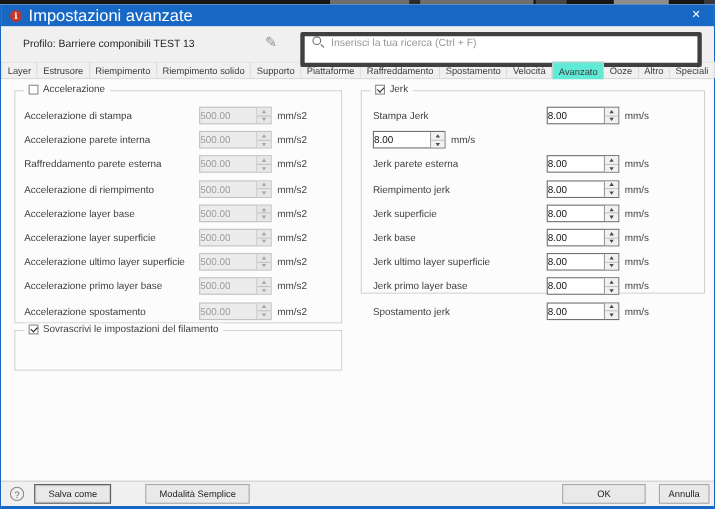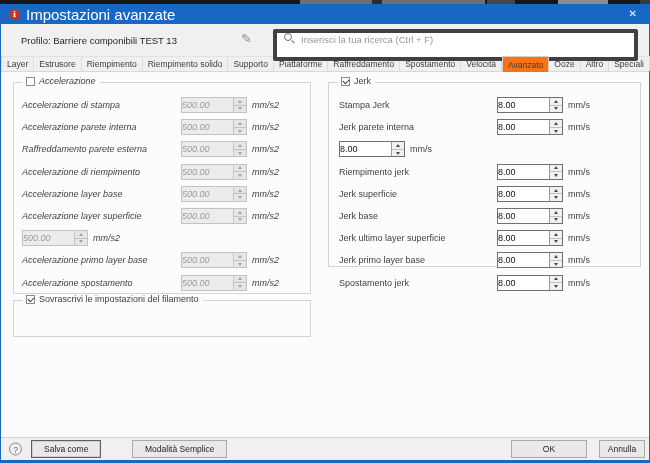--- a/index.html
+++ b/index.html
@@ -31,25 +31,25 @@
   .mag::before{content:"";position:absolute;left:0;top:0;width:6px;height:6px;border:1.3px solid #6f6f6f;border-radius:50%;}
   .mag::after{content:"";position:absolute;left:7.6px;top:7.2px;width:4px;height:1.4px;background:#6f6f6f;
     transform:rotate(45deg);transform-origin:0 0;}
   .search input{flex:1;border:none;outline:none;background:transparent;font:inherit;font-size:9.5px;color:#333;}
   .search input::placeholder{color:#979797;}
   
   .tabs{display:flex;align-items:flex-end;height:16px;background:#f0f0f0;border-top:1px solid #e2e2e2;border-bottom:1px solid #d8d8d8;}
   .tab{height:15px;display:flex;align-items:center;padding:0 5px;font-size:8.5px;color:#3c3c3c;
     border-right:1px solid #dcdcdc;white-space:nowrap;}
   .tab:first-child{border-left:1px solid #dcdcdc;}
-  .tab.sel{height:16px;margin-bottom:-1px;background:#f97316;border:1px solid #d0d0d0;border-bottom:none;position:relative;z-index:2;}
+  .tab.sel{height:16px;margin-bottom:-1px;background:#5eead4;border:1px solid #d0d0d0;border-bottom:none;position:relative;z-index:2;}
   
   .content{position:relative;height:365px;background:#fcfcfc;}
   .group{position:absolute;border:1px solid #d4d4d4;}
-  .g-accel{left:12px;top:10px;width:298px;height:212px;font-style:italic;}
+  .g-accel{left:12px;top:10px;width:298px;height:212px;}
   .g-jerk{left:327px;top:10px;width:313px;height:185px;}
   .g-ovr{left:12px;top:228px;width:298px;height:37px;}
   .ghead{position:absolute;top:-7px;left:8px;background:#fcfcfc;padding:0 4px;display:flex;align-items:center;gap:4px;color:#3f3f3f;}
   .cb{width:9px;height:9px;border:1px solid #8a8a8a;background:#fff;position:relative;display:inline-block;flex:0 0 auto;}
   .cb.on::after{content:"";position:absolute;left:1px;top:1.6px;width:4.6px;height:2.6px;
     border-left:1.3px solid #2b2b2b;border-bottom:1.3px solid #2b2b2b;transform:rotate(-45deg);}
   .rows{padding:11px 0 0 8px;}
   .g-accel .rows{padding-right:24px;}
   .g-jerk .rows{padding-right:38px;padding-left:10px;}
   .g-ovr .rows{padding-top:9px;padding-right:24px;}
@@ -222,20 +222,21 @@
                     <i class="tri up"></i>
                   </span>
                   <span class="sb">
                     <i class="tri dn"></i>
                   </span>
                 </span>
               </span>
               <span class="unit">mm/s2</span>
             </div>
             <div class="row">
+              <span class="lbl">Accelerazione ultimo layer superficie</span>
               <span class="spin dis">
                 <span class="val">500.00</span>
                 <span class="btns">
                   <span class="sb">
                     <i class="tri up"></i>
                   </span>
                   <span class="sb">
                     <i class="tri dn"></i>
                   </span>
                 </span>
@@ -290,35 +291,35 @@
                     <i class="tri up"></i>
                   </span>
                   <span class="sb">
                     <i class="tri dn"></i>
                   </span>
                 </span>
               </span>
               <span class="unit">mm/s</span>
             </div>
             <div class="row">
-              <span class="lbl">Jerk parete interna</span>
-              <span class="spin">
-                <span class="val">8.00</span>
-                <span class="btns">
-                  <span class="sb">
-                    <i class="tri up"></i>
-                  </span>
-                  <span class="sb">
-                    <i class="tri dn"></i>
-                  </span>
-                </span>
-              </span>
-              <span class="unit">mm/s</span>
-            </div>
-            <div class="row">
+              <span class="spin">
+                <span class="val">8.00</span>
+                <span class="btns">
+                  <span class="sb">
+                    <i class="tri up"></i>
+                  </span>
+                  <span class="sb">
+                    <i class="tri dn"></i>
+                  </span>
+                </span>
+              </span>
+              <span class="unit">mm/s</span>
+            </div>
+            <div class="row">
+              <span class="lbl">Jerk parete esterna</span>
               <span class="spin">
                 <span class="val">8.00</span>
                 <span class="btns">
                   <span class="sb">
                     <i class="tri up"></i>
                   </span>
                   <span class="sb">
                     <i class="tri dn"></i>
                   </span>
                 </span>

